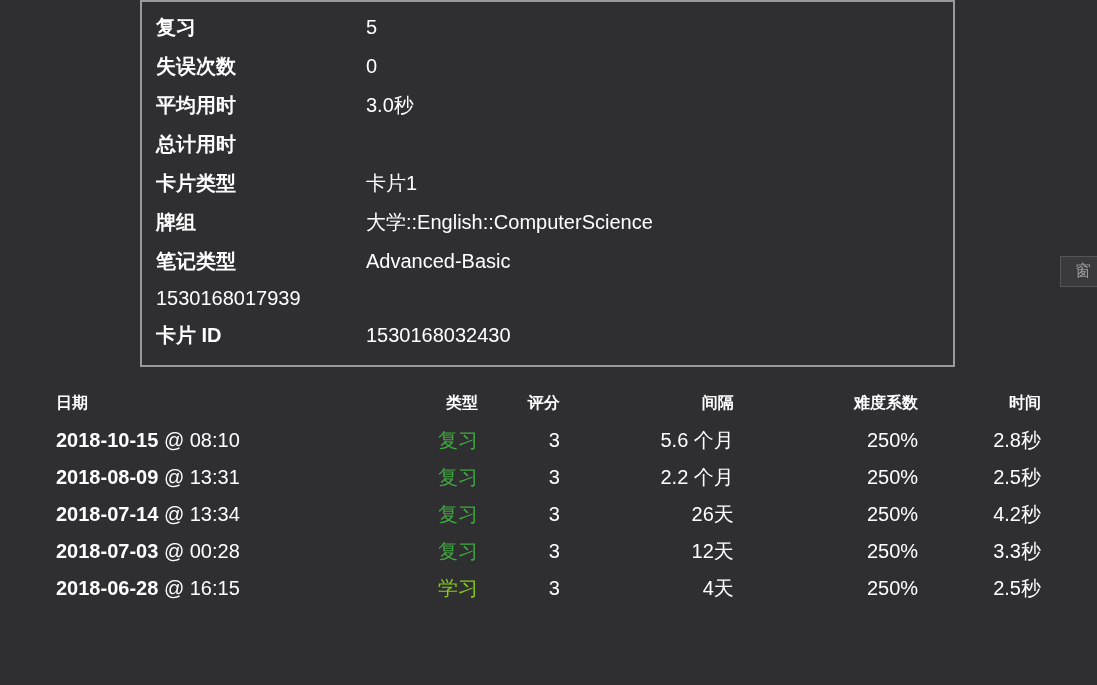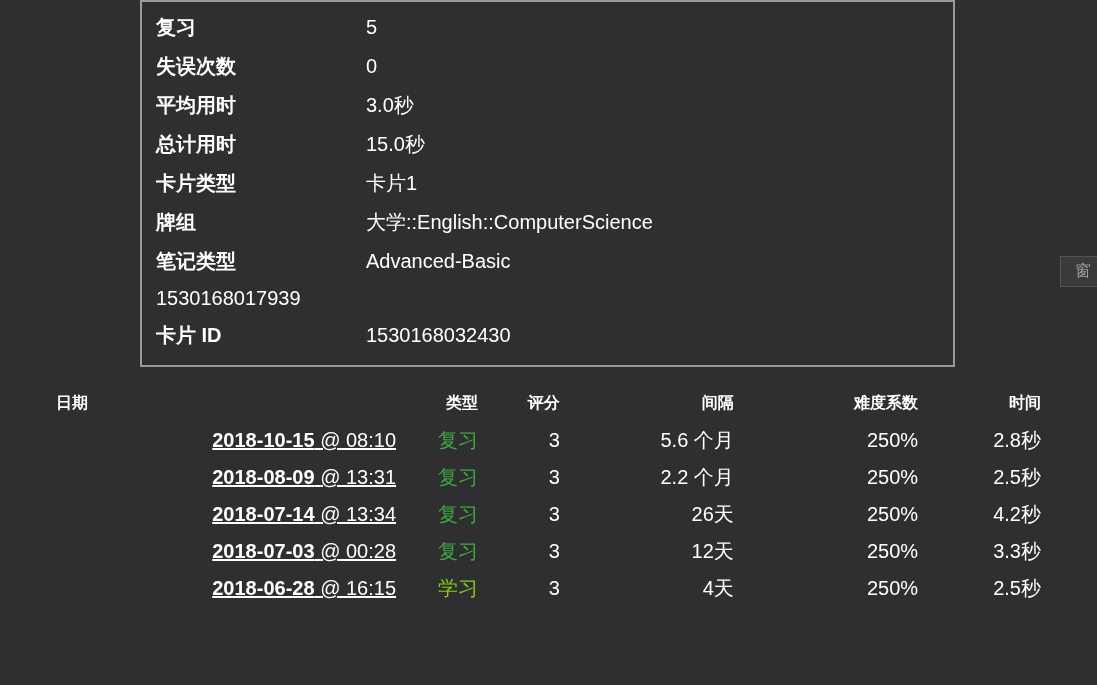--- a/index.html
+++ b/index.html
@@ -43,21 +43,21 @@
     text-align: right;
     padding: 8px 4px;
     font-size: 16px;
   }
   .log-table th.left { text-align: left; }
   .log-table td {
     padding: 5px 4px;
     text-align: right;
     font-size: 20px;
   }
-  .log-table td.left { text-align: right; text-decoration: underline; }
+  .log-table td.left { text-align: left; }
   .date-cell { font-weight: normal; }
   .date-bold { font-weight: bold; }
   .type-review { color: #3fa83f; }
   .type-learn  { color: #84cc16; }
   .col-date     { width: 340px; }
   .col-type     { width: 80px; }
   .col-rating   { width: 80px; }
   .col-interval { width: 170px; }
   .col-ease     { width: 180px; }
   .col-time     { width: 120px; }
@@ -85,21 +85,20 @@
     <div class="info-row">
       <div class="info-label">失误次数</div>
       <div class="info-value">0</div>
     </div>
     <div class="info-row">
       <div class="info-label">平均用时</div>
       <div class="info-value">3.0秒</div>
     </div>
     <div class="info-row">
       <div class="info-label">总计用时</div>
-      <div class="info-value">15.0秒</div>
     </div>
     <div class="info-row">
       <div class="info-label">卡片类型</div>
       <div class="info-value">卡片1</div>
     </div>
     <div class="info-row">
       <div class="info-label">牌组</div>
       <div class="info-value">大学::English::ComputerScience</div>
     </div>
     <div class="info-row">

